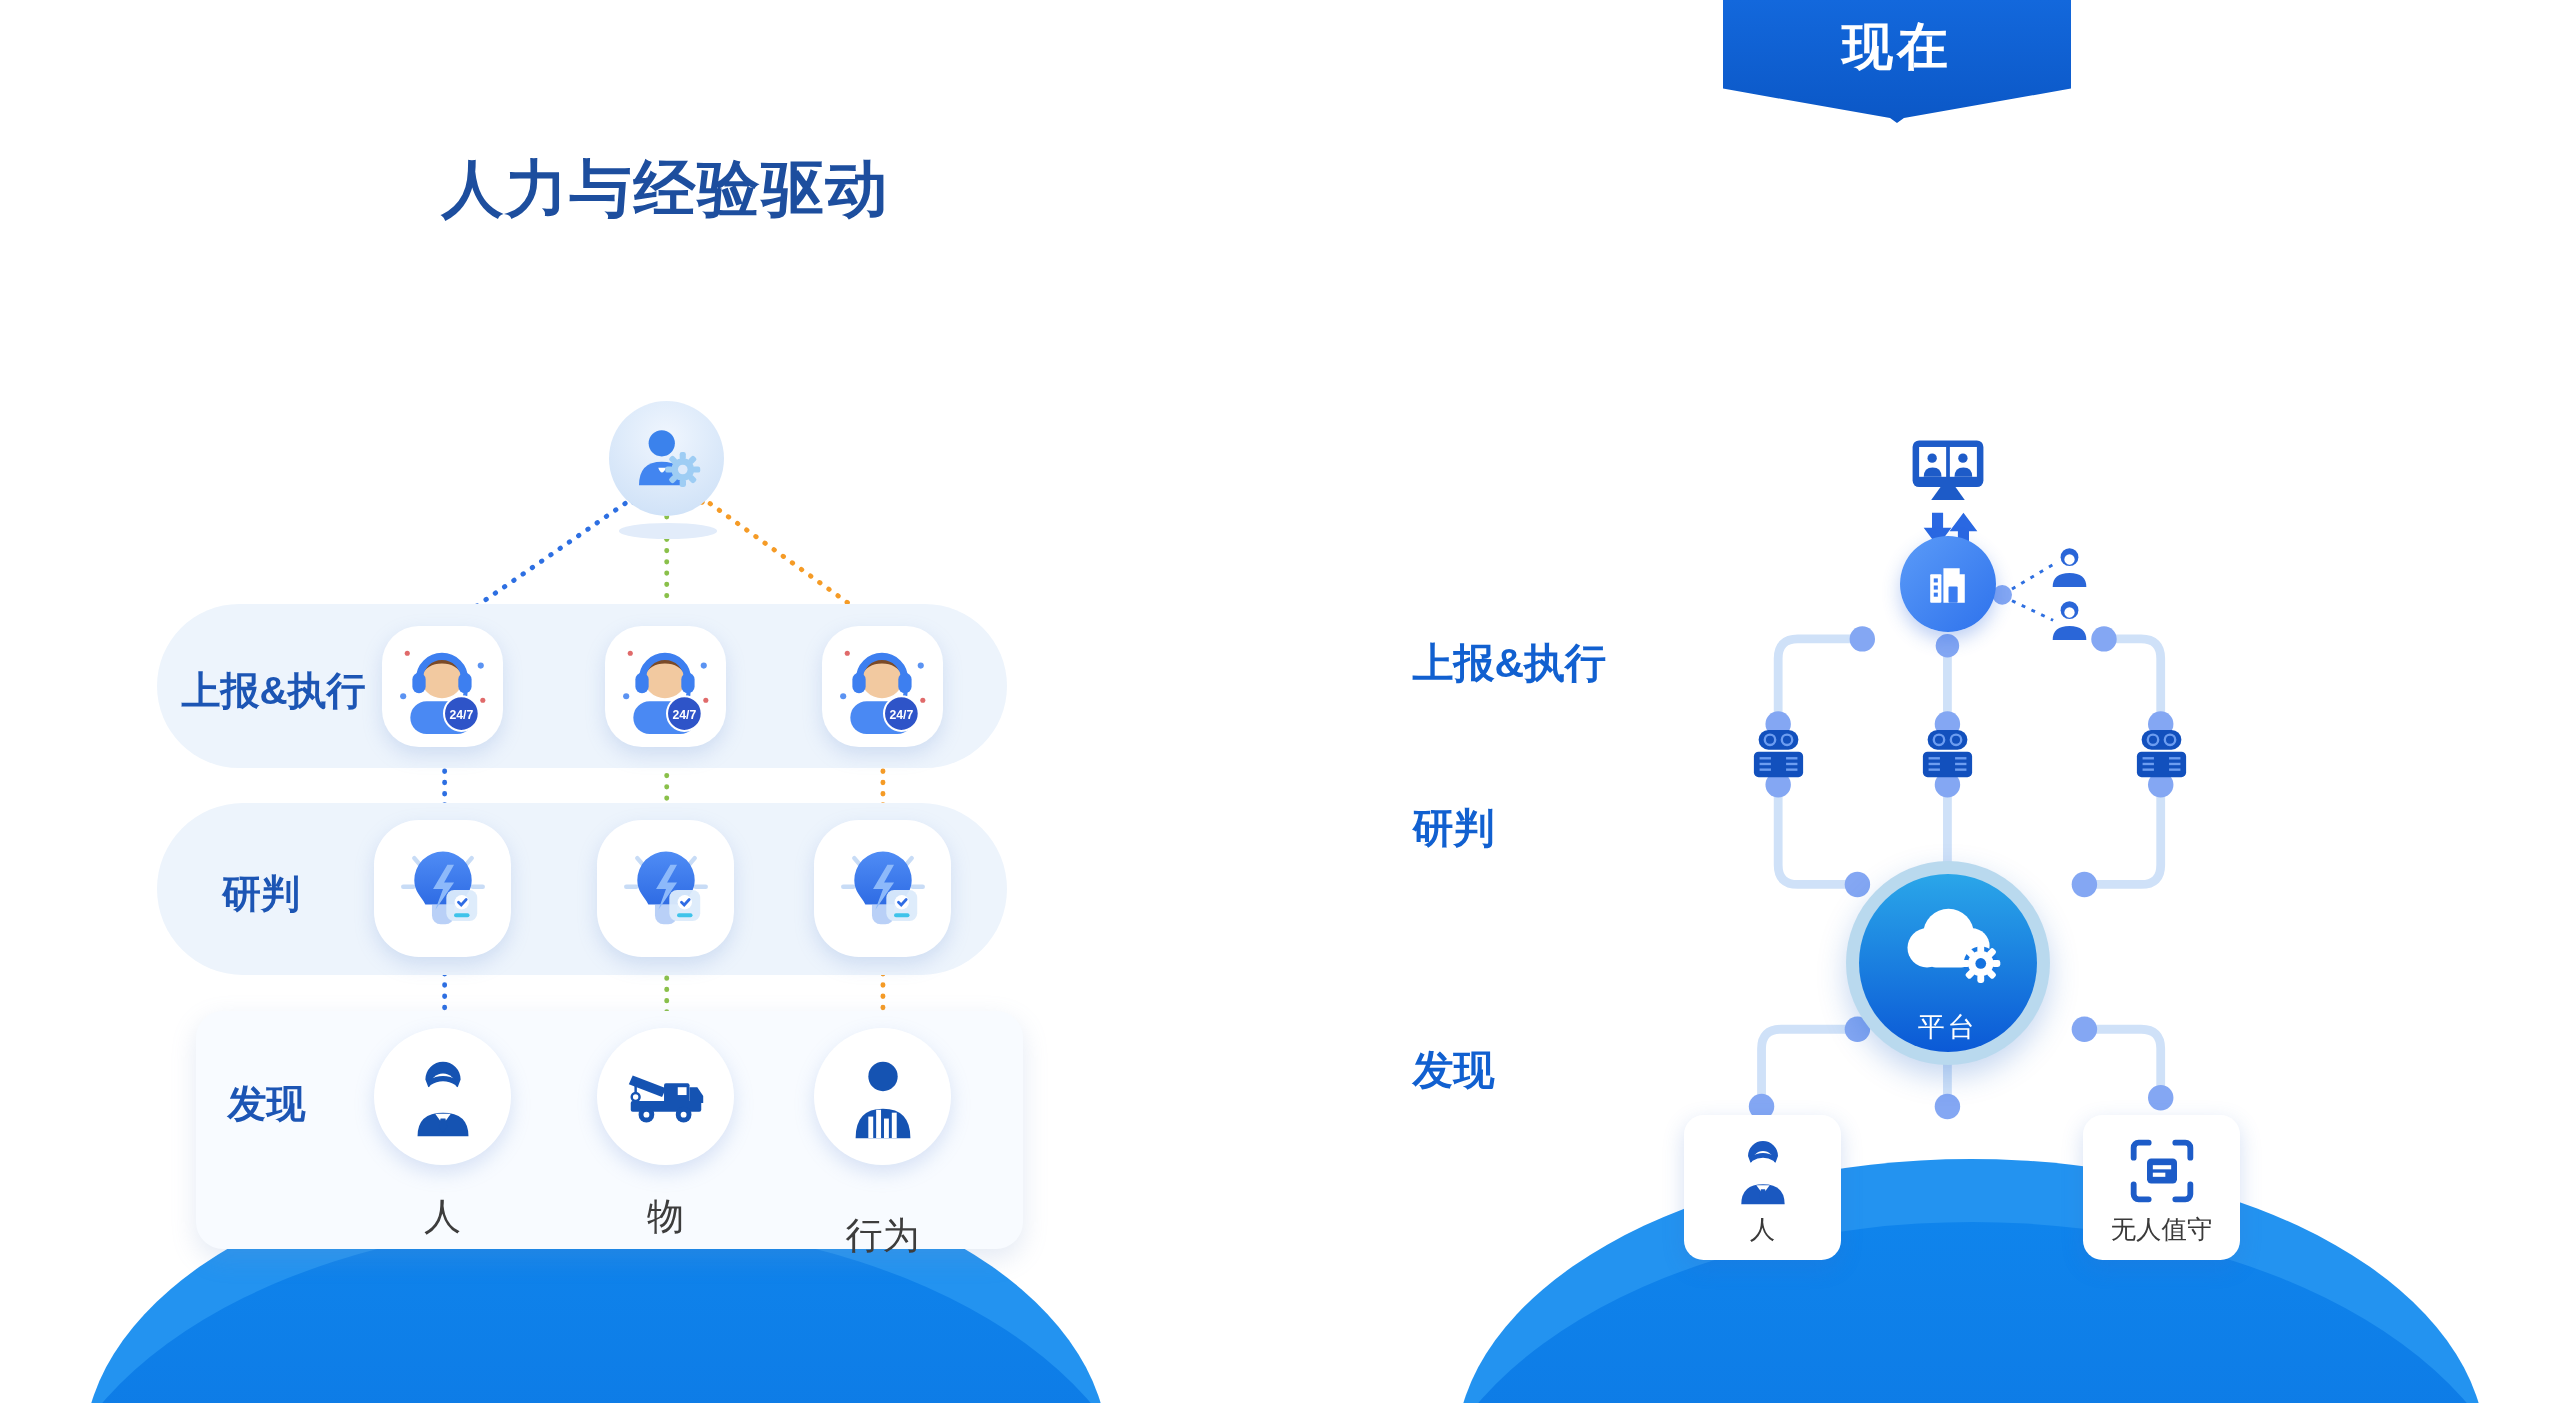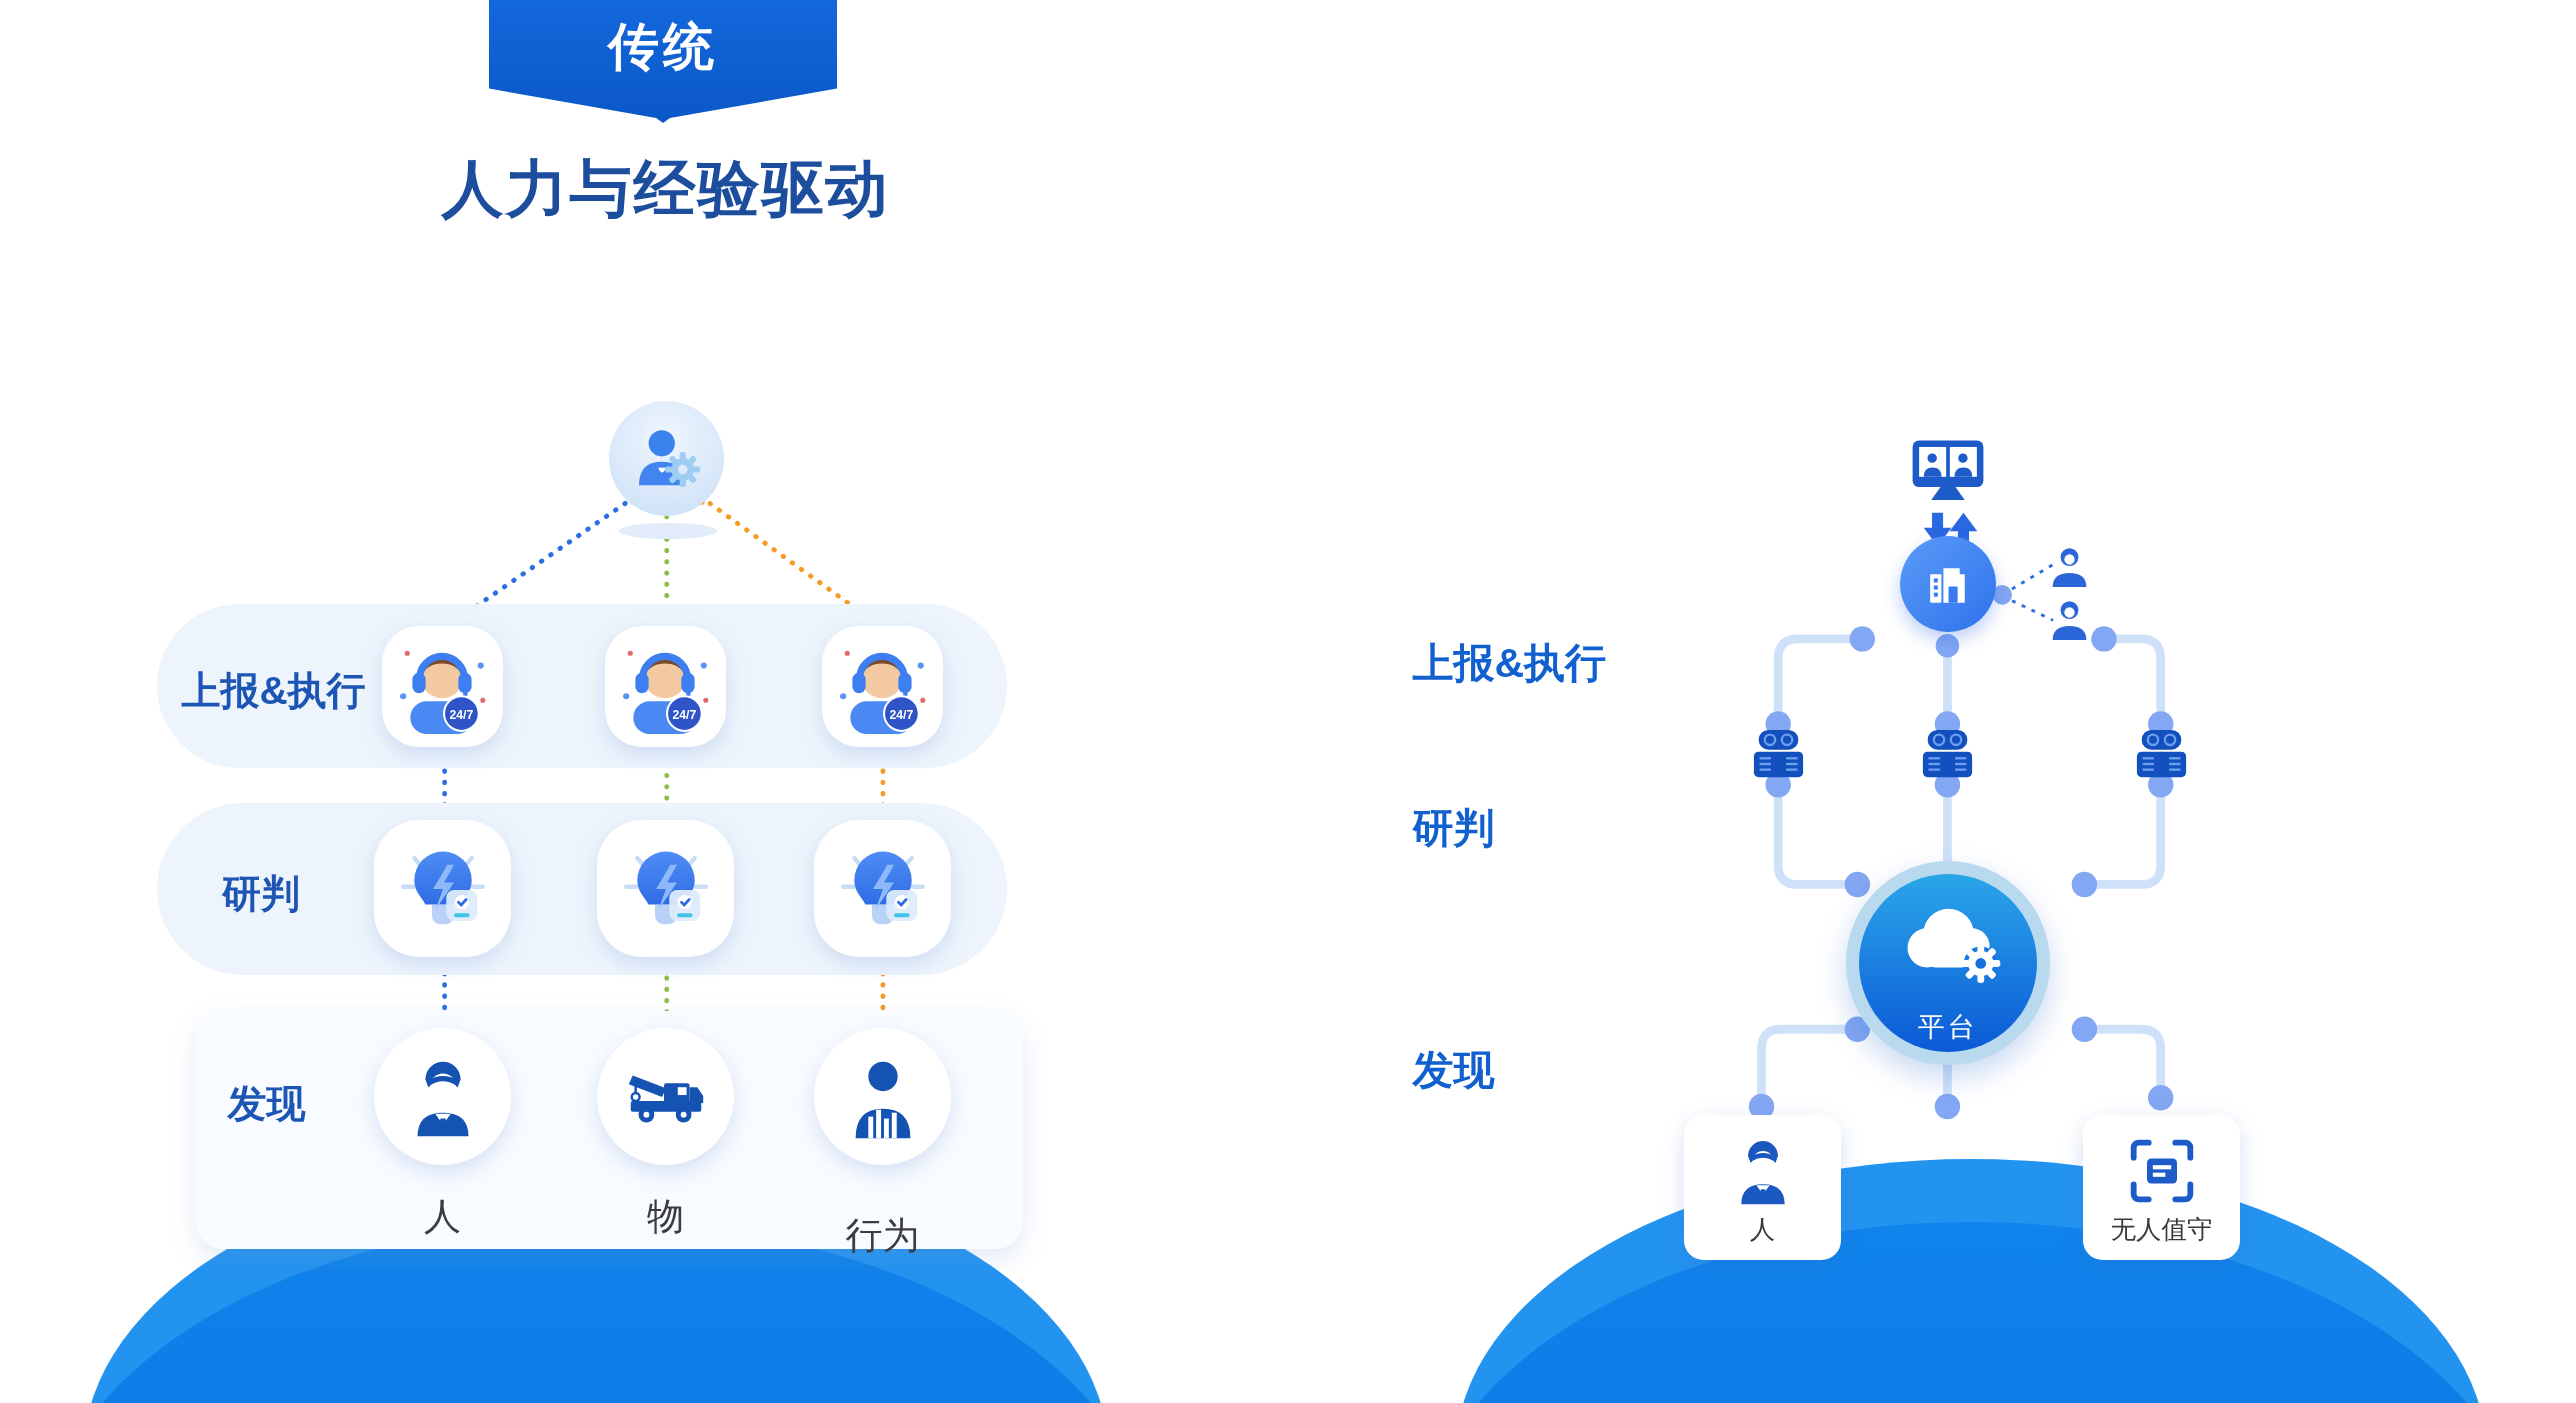--- a/index.html
+++ b/index.html
@@ -99,23 +99,20 @@
         <circle cx="2130" cy="1052" r="13"></circle>
       <circle cx="1800" cy="1131" r="13"></circle>
         <circle cx="1990" cy="1131" r="13"></circle>
         <circle cx="2208" cy="1122" r="13"></circle>
       <circle cx="2046" cy="608" r="10"></circle>
     </g>
   </svg>
 
   <div class="abs" style="left:0;top:0;width:1155px;height:1403px;">
 
-    <div class="abs banner" style="left:489px;top:0;">
-      <span>传统</span>
-    </div>
     <div class="abs big-title" style="left:323px;top:147px;width:685px;">人力与经验驱动</div>
 
     <div class="abs" style="left:619px;top:523px;width:98px;height:15.7px;border-radius:50%;background:#e2ecfa;"></div>
     <div class="abs top-actor" style="left:609px;top:401px;">
       <svg width="84" height="84" viewBox="0 0 96 96">
         <circle cx="42" cy="30" r="15" fill="#3b82ec"></circle>
         <path d="M16 78 q0 -27 26 -27 q25 0 27 23 l0 4 z" fill="#4285f0"></path>
         <path d="M38 58 q4 11 9 0 z" fill="#ffffff"></path>
         <g transform="translate(66,60)">
           <g fill="#9ecdf4">
@@ -295,20 +292,23 @@
       </svg>
     </div>
 
     <div class="abs obj-label" style="left:374px;top:1192px;width:137px;">人</div>
     <div class="abs obj-label" style="left:597px;top:1192px;width:137px;">物</div>
     <div class="abs obj-label" style="left:814px;top:1192px;width:137px;margin-top:19px;">行为</div>
   </div>
 
   <div class="abs" style="left:1390px;top:0;width:1186px;height:1403px;">
 
+    <div class="abs banner" style="left:333px;top:0;">
+      <span>现在</span>
+    </div>
 
     <div class="abs stage-label" style="left:22.5px;top:636px;">上报&amp;执行</div>
     <div class="abs stage-label" style="left:22.5px;top:801px;">研判</div>
     <div class="abs stage-label" style="left:22.5px;top:1043px;">发现</div>
 
     <div class="abs" style="left:517px;top:437px;">
       <svg width="82" height="74" viewBox="0 0 88 76">
         <rect x="6" y="2" width="76" height="50" rx="7" fill="#1d5bc8"></rect>
         <rect x="13" y="9" width="29" height="32" fill="#ffffff"></rect>
         <rect x="46" y="9" width="29" height="32" fill="#ffffff"></rect>

